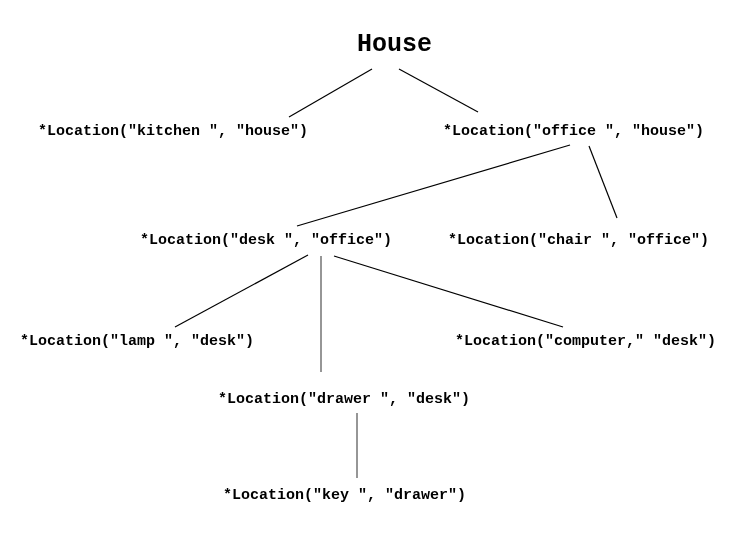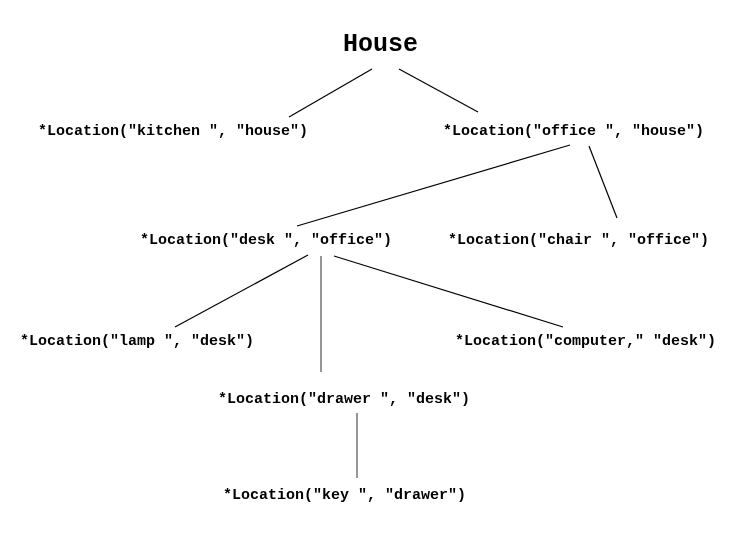--- a/index.html
+++ b/index.html
@@ -27,21 +27,21 @@
     white-space: pre;
     color: #000000;
     font-size: 15px;
     line-height: 17px;
     font-weight: bold;
   }
   .node.root {
     font-size: 25px;
     line-height: 27px;
   }
-  .n-house    { left: 343px; top: 31px;  }
+  .n-house    { left: 357px; top: 31px;  }
   .n-kitchen  { left: 38px;  top: 123px; }
   .n-office   { left: 443px; top: 123px; }
   .n-desk     { left: 140px; top: 232px; }
   .n-chair    { left: 448px; top: 232px; }
   .n-lamp     { left: 20px;  top: 333px; }
   .n-computer { left: 455px; top: 333px; }
   .n-drawer   { left: 218px; top: 391px; }
   .n-key      { left: 223px; top: 487px; }
 </style>
 </head>

